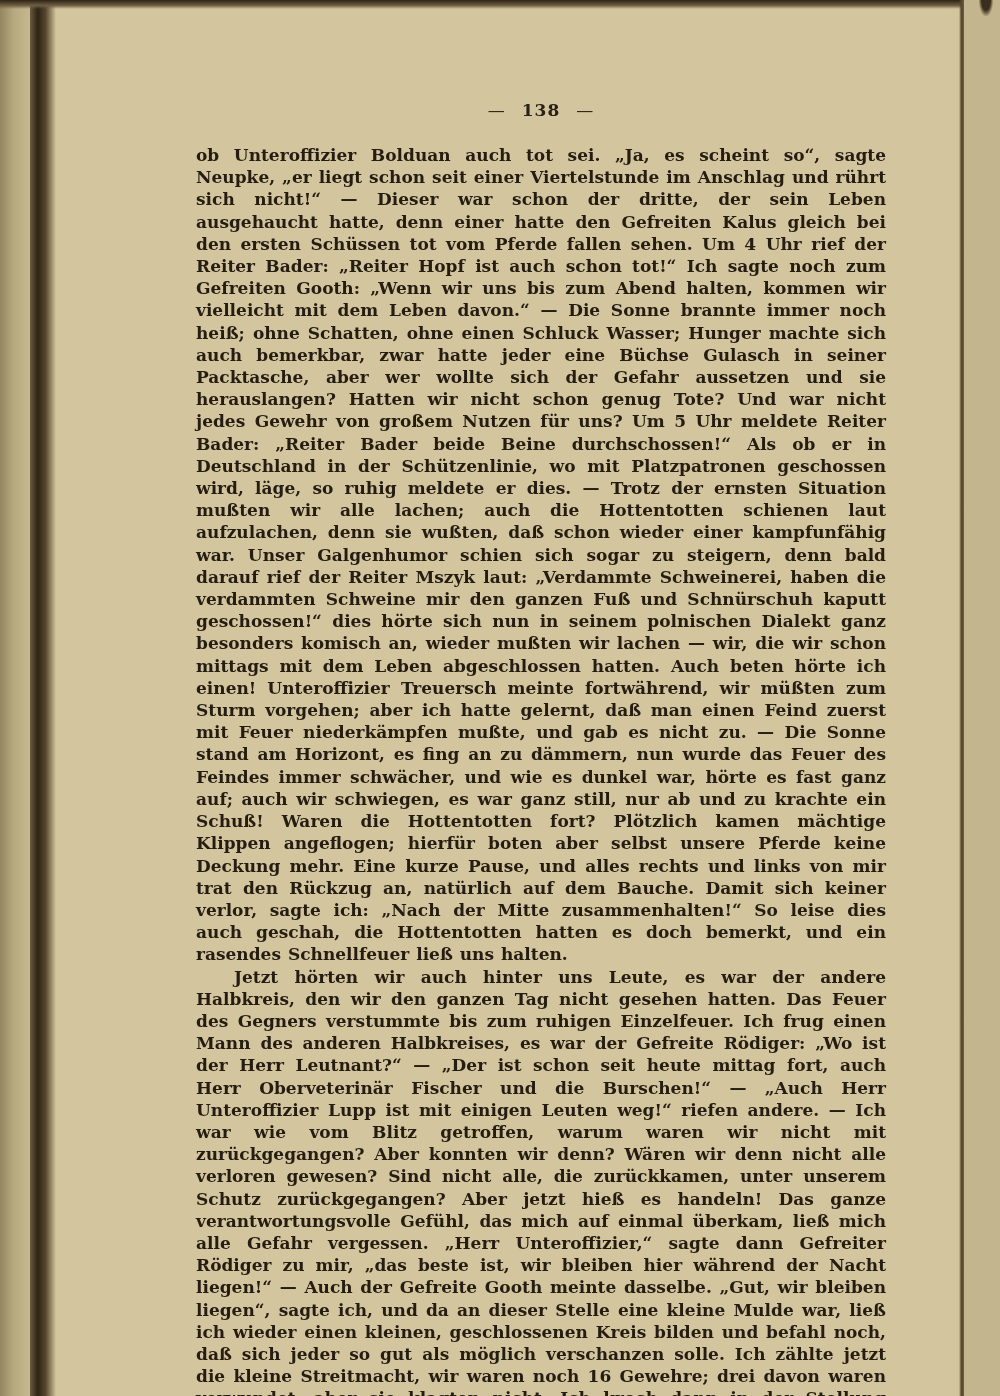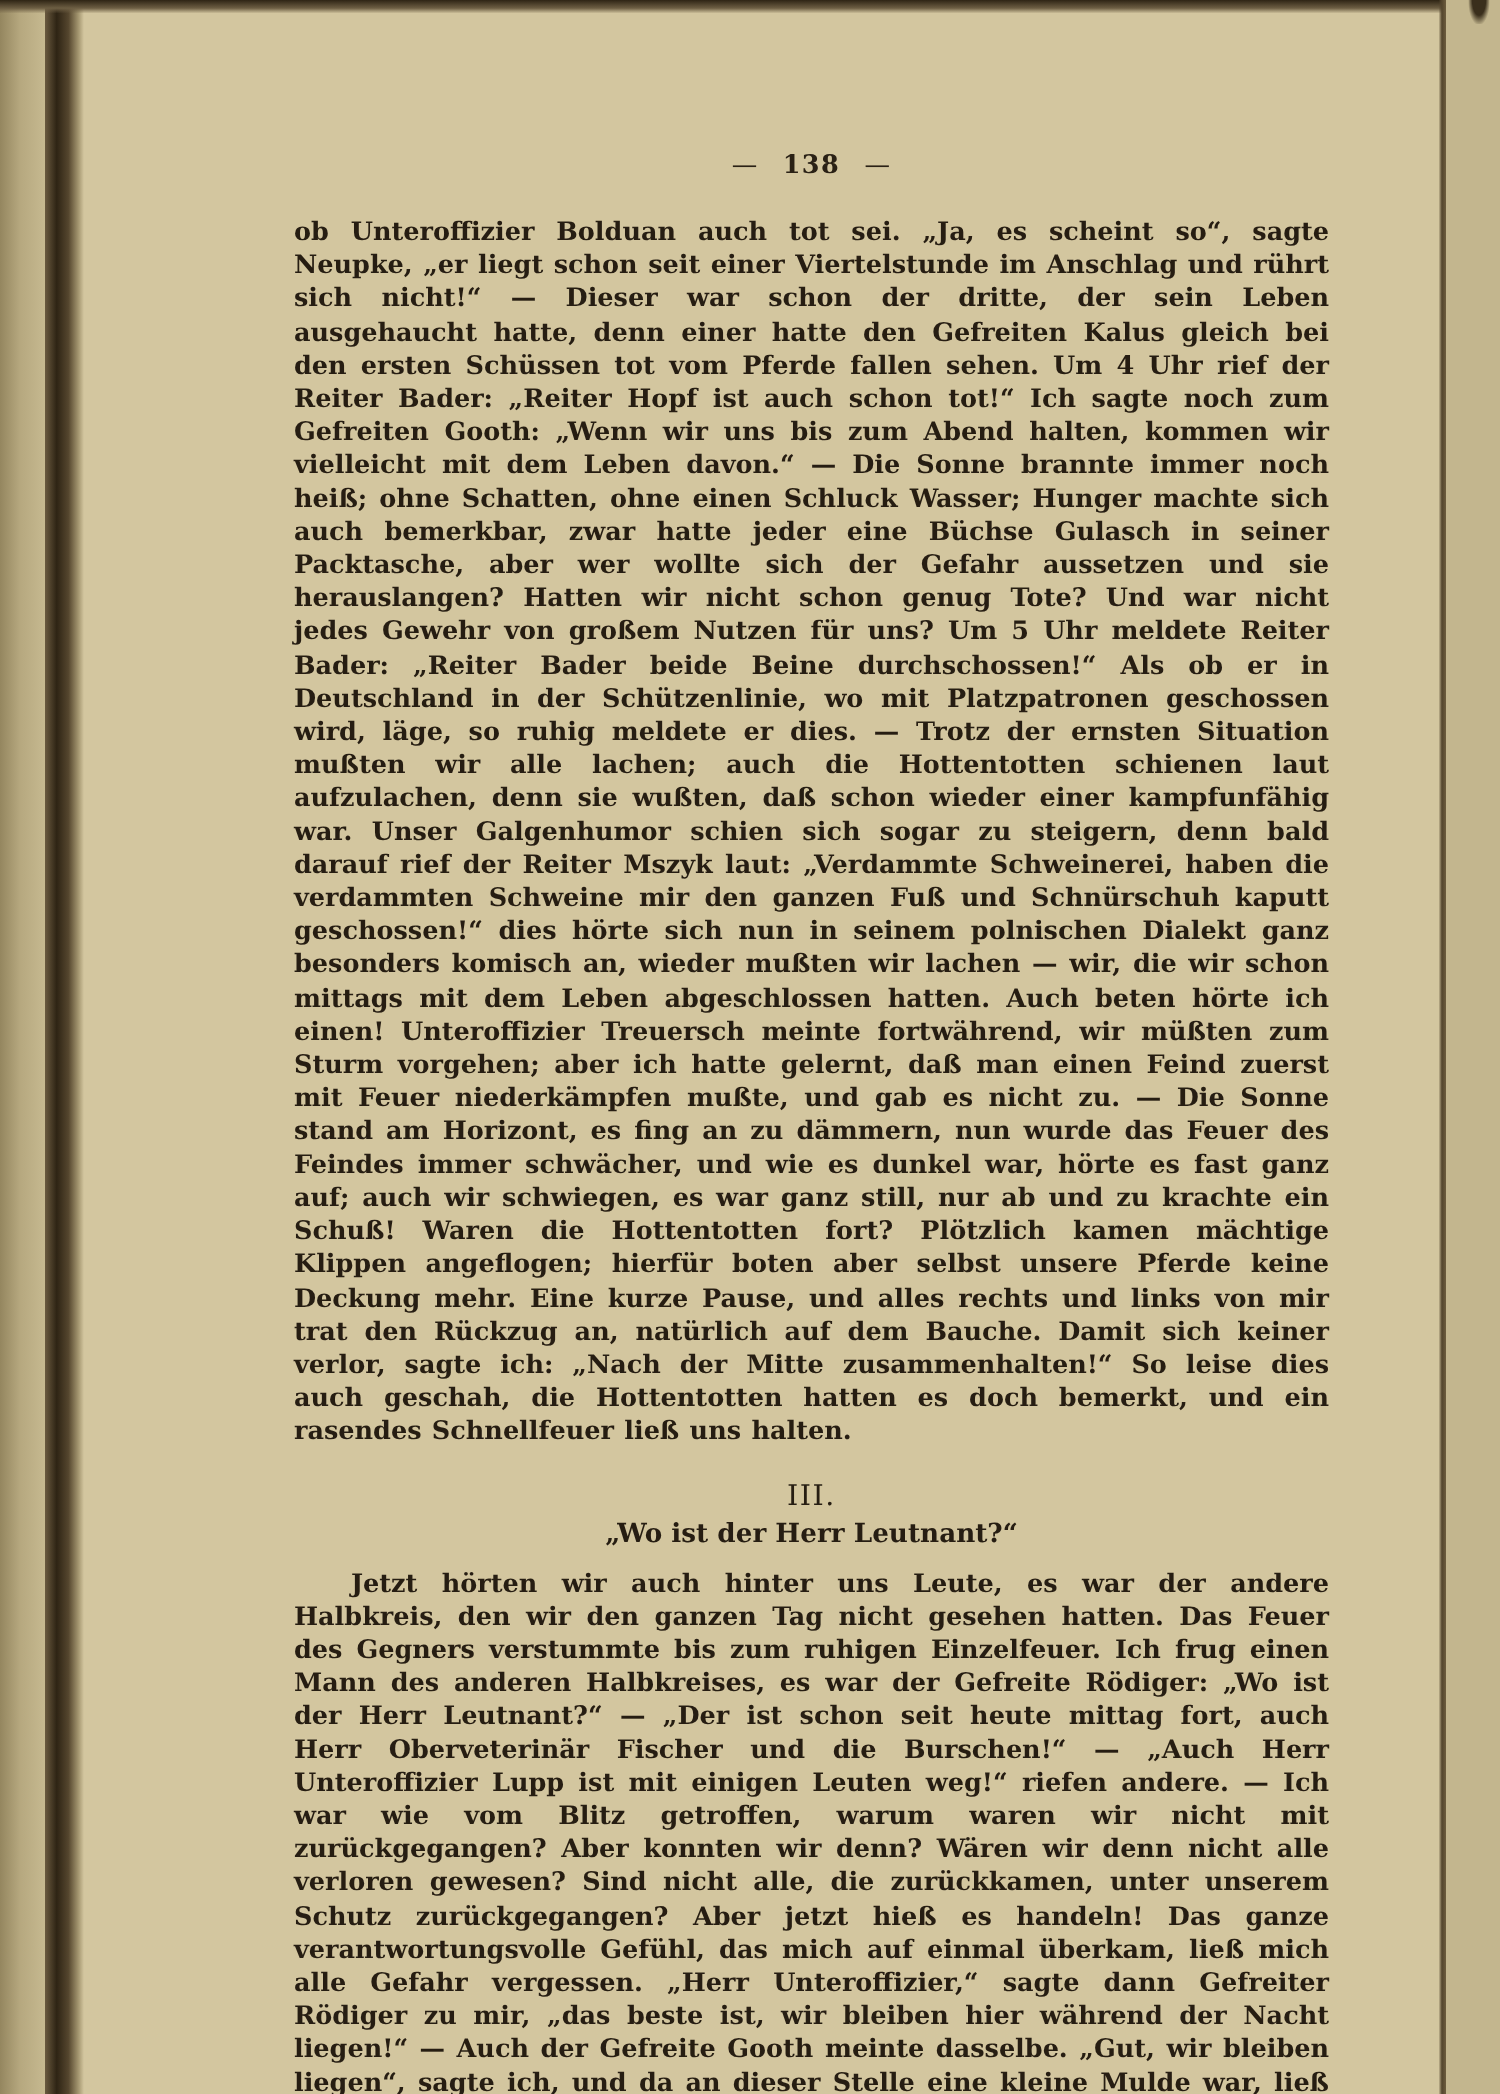--- a/index.html
+++ b/index.html
@@ -95,20 +95,16 @@
 
   <div class="content">
     <div class="pagenum">
       <span class="dash">—</span>
       <span class="num">138</span>
       <span class="dash">—</span>
     </div>
 
     <p class="body-text">ob Unteroffizier Bolduan auch tot sei. „Ja, es scheint so“, sagte Neupke, „er liegt schon seit einer Viertelstunde im Anschlag und rührt sich nicht!“ — Dieser war schon der dritte, der sein Leben ausgehaucht hatte, denn einer hatte den Gefreiten Kalus gleich bei den ersten Schüssen tot vom Pferde fallen sehen. Um 4 Uhr rief der Reiter Bader: „Reiter Hopf ist auch schon tot!“ Ich sagte noch zum Gefreiten Gooth: „Wenn wir uns bis zum Abend halten, kommen wir vielleicht mit dem Leben davon.“ — Die Sonne brannte immer noch heiß; ohne Schatten, ohne einen Schluck Wasser; Hunger machte sich auch bemerkbar, zwar hatte jeder eine Büchse Gulasch in seiner Packtasche, aber wer wollte sich der Gefahr aussetzen und sie herauslangen? Hatten wir nicht schon genug Tote? Und war nicht jedes Gewehr von großem Nutzen für uns? Um 5 Uhr meldete Reiter Bader: „Reiter Bader beide Beine durchschossen!“ Als ob er in Deutschland in der Schützenlinie, wo mit Platzpatronen geschossen wird, läge, so ruhig meldete er dies. — Trotz der ernsten Situation mußten wir alle lachen; auch die Hottentotten schienen laut aufzulachen, denn sie wußten, daß schon wieder einer kampfunfähig war. Unser Galgenhumor schien sich sogar zu steigern, denn bald darauf rief der Reiter Mszyk laut: „Verdammte Schweinerei, haben die verdammten Schweine mir den ganzen Fuß und Schnürschuh kaputt geschossen!“ dies hörte sich nun in seinem polnischen Dialekt ganz besonders komisch an, wieder mußten wir lachen — wir, die wir schon mittags mit dem Leben abgeschlossen hatten. Auch beten hörte ich einen! Unteroffizier Treuersch meinte fortwährend, wir müßten zum Sturm vorgehen; aber ich hatte gelernt, daß man einen Feind zuerst mit Feuer niederkämpfen mußte, und gab es nicht zu. — Die Sonne stand am Horizont, es fing an zu dämmern, nun wurde das Feuer des Feindes immer schwächer, und wie es dunkel war, hörte es fast ganz auf; auch wir schwiegen, es war ganz still, nur ab und zu krachte ein Schuß! Waren die Hottentotten fort? Plötzlich kamen mächtige Klippen angeflogen; hierfür boten aber selbst unsere Pferde keine Deckung mehr. Eine kurze Pause, und alles rechts und links von mir trat den Rückzug an, natürlich auf dem Bauche. Damit sich keiner verlor, sagte ich: „Nach der Mitte zusammenhalten!“ So leise dies auch geschah, die Hottentotten hatten es doch bemerkt, und ein rasendes Schnellfeuer ließ uns halten.</p>
 
-    <div class="section-head">
-      <div class="section-number">III.</div>
-      <div class="chapter-title">„Wo ist der Herr Leutnant?“</div>
-    </div>
 
     <p class="body-text indent">Jetzt hörten wir auch hinter uns Leute, es war der andere Halbkreis, den wir den ganzen Tag nicht gesehen hatten. Das Feuer des Gegners verstummte bis zum ruhigen Einzelfeuer. Ich frug einen Mann des anderen Halbkreises, es war der Gefreite Rödiger: „Wo ist der Herr Leutnant?“ — „Der ist schon seit heute mittag fort, auch Herr Oberveterinär Fischer und die Burschen!“ — „Auch Herr Unteroffizier Lupp ist mit einigen Leuten weg!“ riefen andere. — Ich war wie vom Blitz getroffen, warum waren wir nicht mit zurückgegangen? Aber konnten wir denn? Wären wir denn nicht alle verloren gewesen? Sind nicht alle, die zurückkamen, unter unserem Schutz zurückgegangen? Aber jetzt hieß es handeln! Das ganze verantwortungsvolle Gefühl, das mich auf einmal überkam, ließ mich alle Gefahr vergessen. „Herr Unteroffizier,“ sagte dann Gefreiter Rödiger zu mir, „das beste ist, wir bleiben hier während der Nacht liegen!“ — Auch der Gefreite Gooth meinte dasselbe. „Gut, wir bleiben liegen“, sagte ich, und da an dieser Stelle eine kleine Mulde war, ließ ich wieder einen kleinen, geschlossenen Kreis bilden und befahl noch, daß sich jeder so gut als möglich verschanzen solle. Ich zählte jetzt die kleine Streitmacht, wir waren noch 16 Gewehre; drei davon waren verwundet, aber sie klagten nicht. Ich kroch dann in der Stellung herum, um mich zu überzeugen, daß sich jeder eine gute Deckung gebaut hatte, die Stellung war aber so klein, daß ich immer über die Füße der Leute klettern mußte! — Auch ließ ich die Patronen ausgleichen; etwa neun hatte dann noch jeder.</p>
   </div>
 </div>
 
 </body></html>

